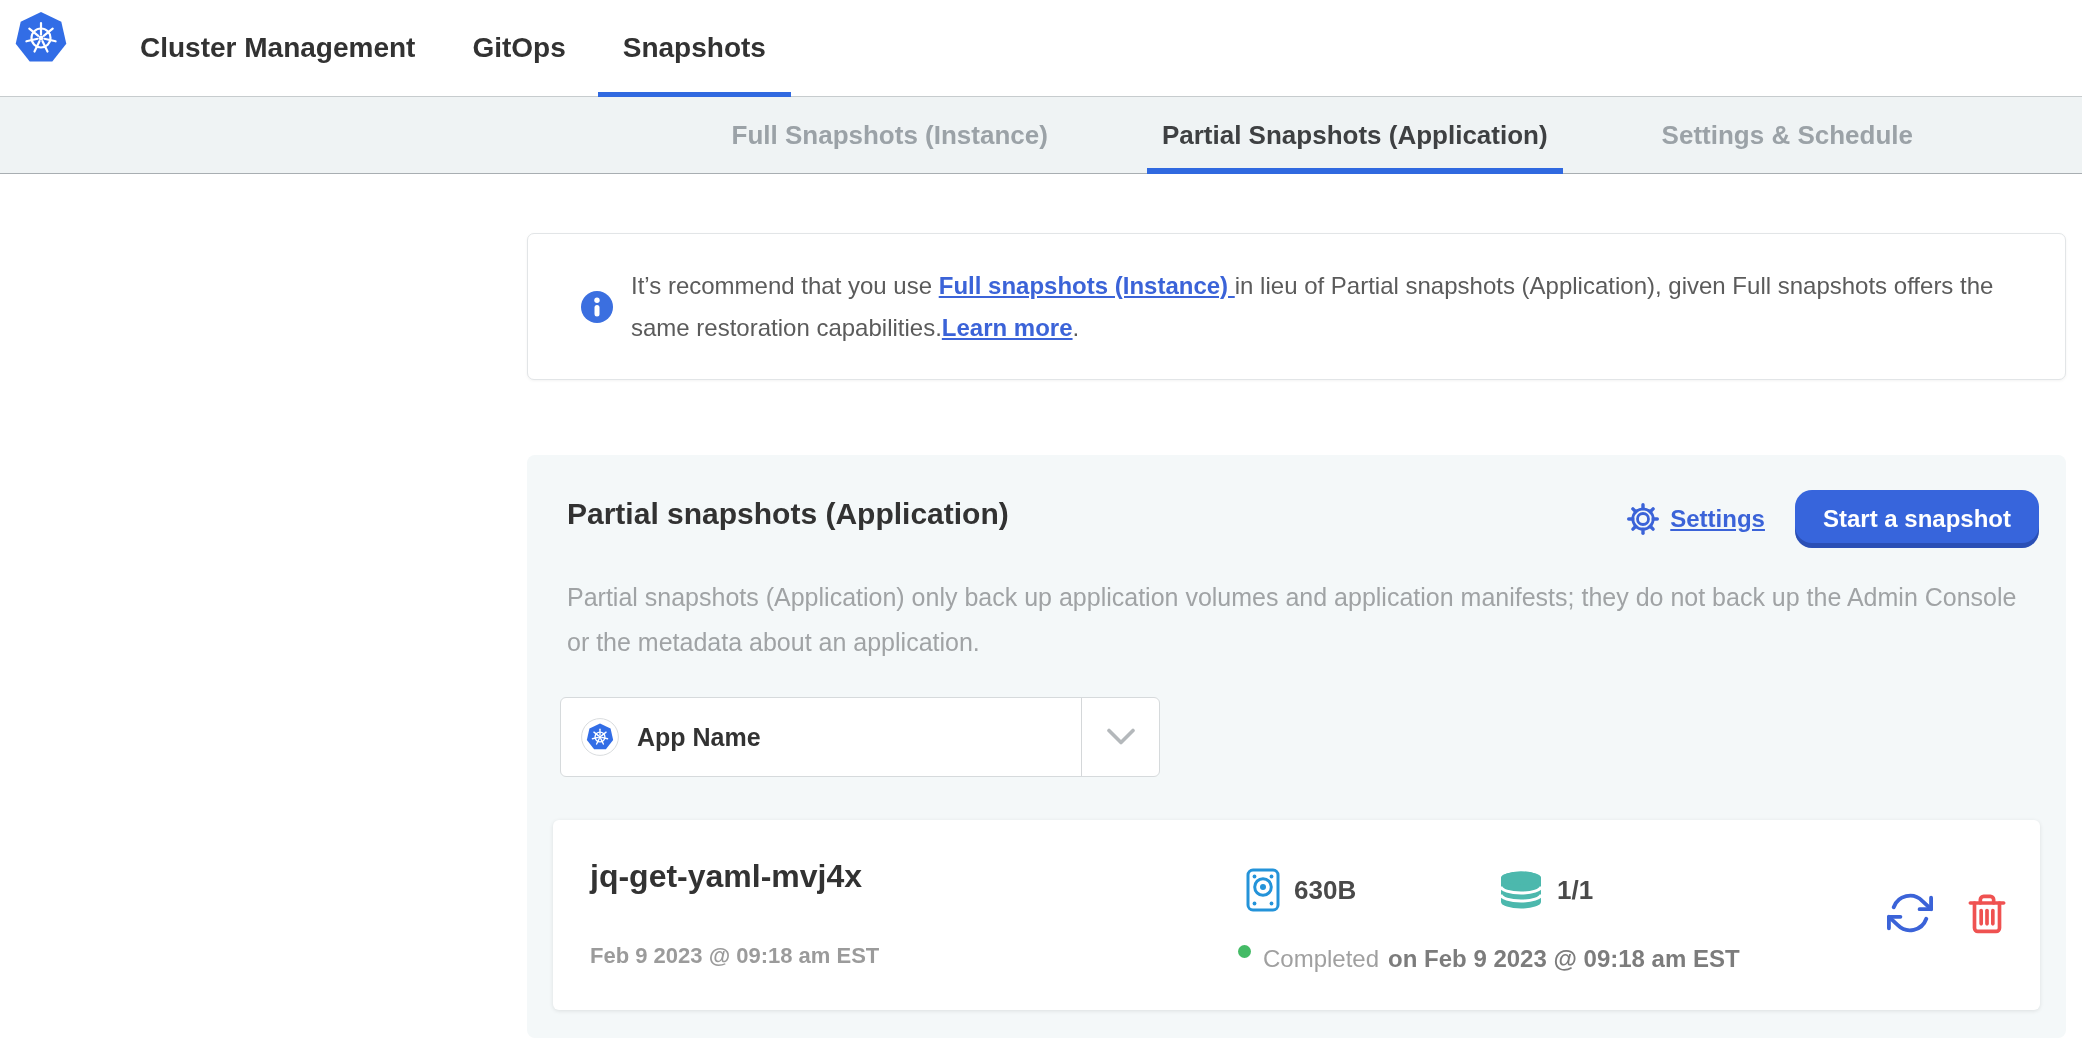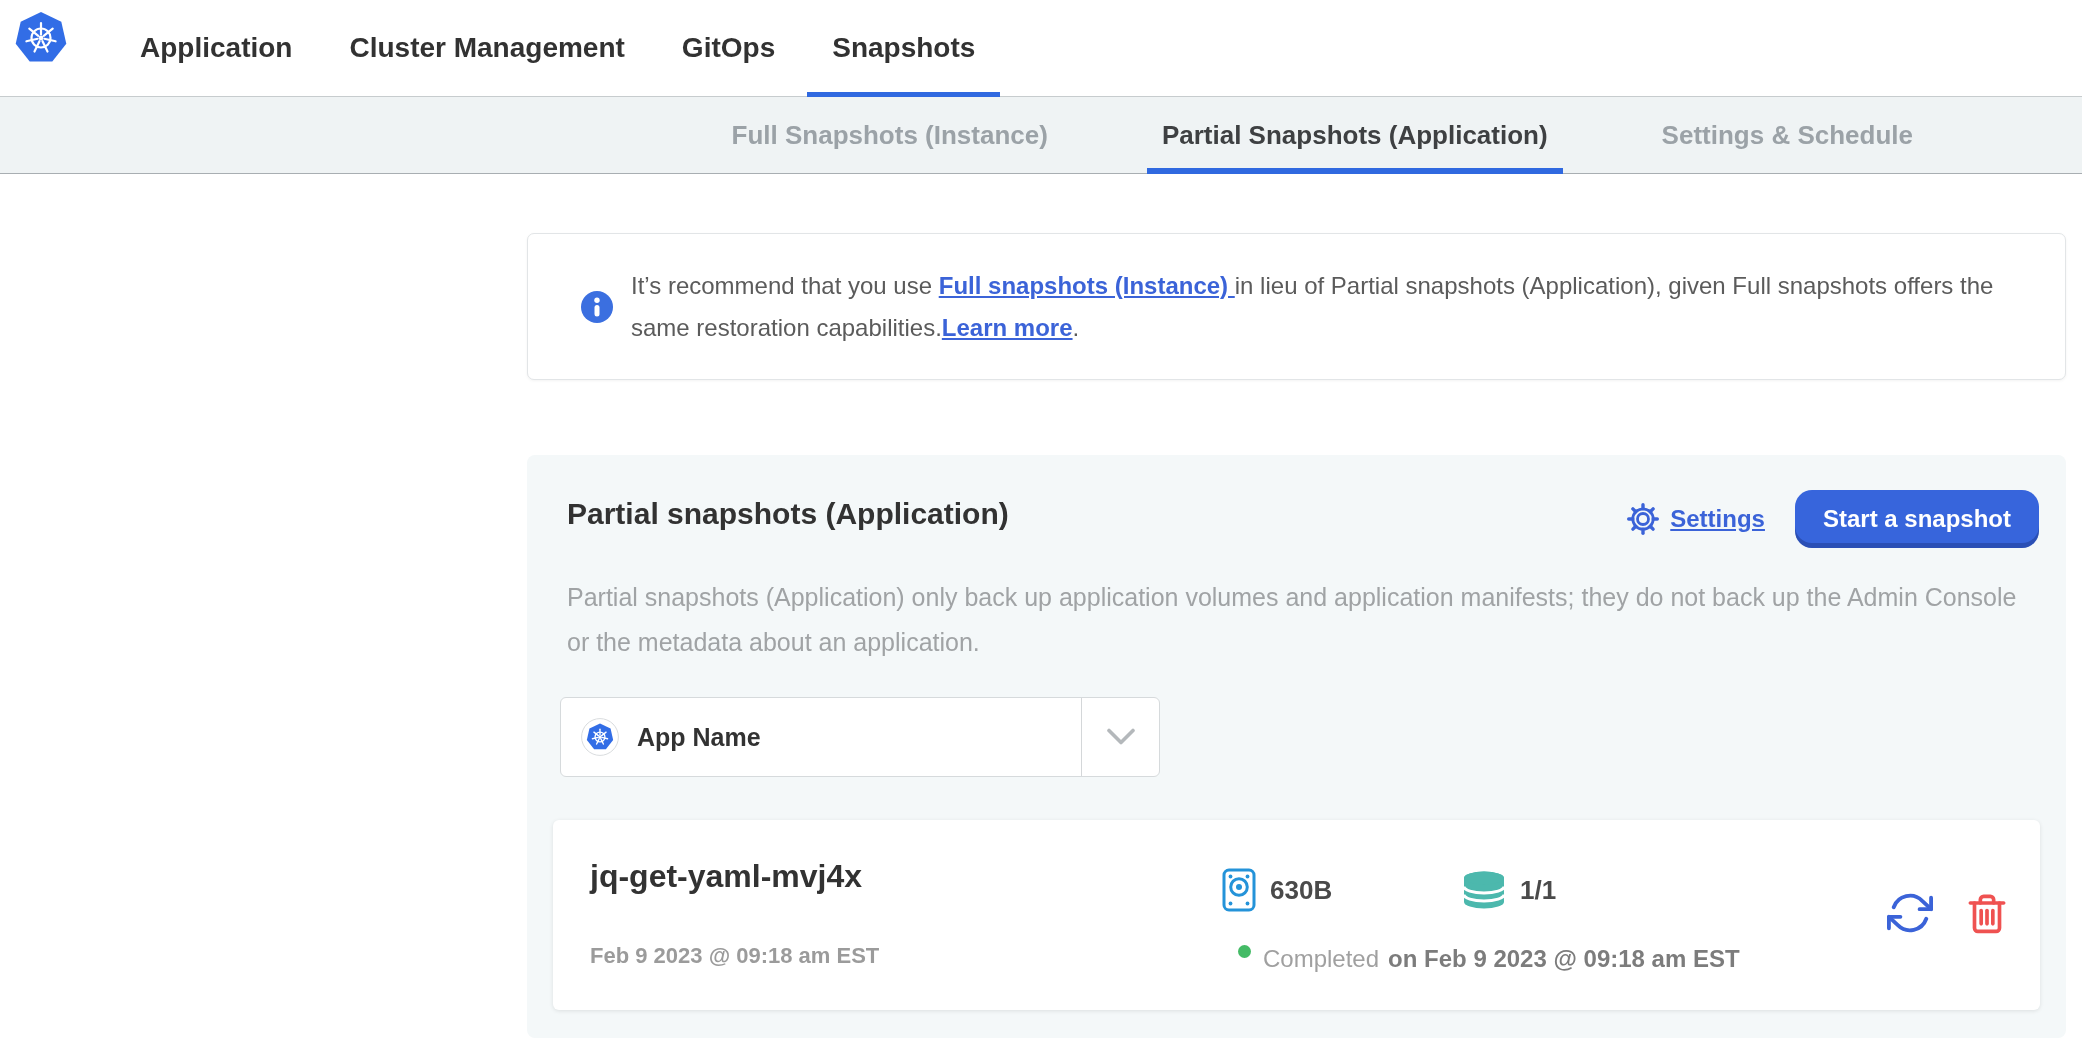--- a/index.html
+++ b/index.html
@@ -50,22 +50,22 @@
   .app-select .label { margin-left:18px; font-size:25px; font-weight:700; color:#323232; }
   .app-select .right { position:absolute; right:0; top:0; width:78px; height:100%;
     border-left:1px solid #d4d7d9; display:flex; align-items:center; justify-content:center; }
 
   
   .snap-row { position:absolute; left:26px; top:365px; width:1487px; height:190px; background:#fff;
     border-radius:6px; box-shadow:0 1px 4px rgba(0,0,0,.10); }
   .snap-name { position:absolute; left:37px; top:38px; font-size:32px; font-weight:700; color:#323232; }
   .snap-date { position:absolute; left:37px; top:123px; font-size:22px; font-weight:700; color:#9b9b9b; }
   .stat { position:absolute; top:48px; height:44px; display:flex; align-items:center; gap:14px; }
-  .stat-size { left:669px; }
-  .stat-vol  { left:909px; }
+  .stat-size { left:693px; }
+  .stat-vol  { left:946px; }
   .stat b { font-size:26px; font-weight:700; color:#4a4a4a; }
   .snap-status { position:absolute; left:685px; top:125px; display:flex; align-items:flex-start; font-size:24px; }
   .dot { width:13px; height:13px; border-radius:50%; background:#44bb66; margin-right:12px; }
   .status-word { color:#a0a0a0; }
   .status-on { color:#7c7c7c; font-weight:700; margin-left:9px; }
   .snap-actions { position:absolute; right:33px; top:70px; display:flex; align-items:center; gap:34px; }
   .icon-btn { background:none; border:none; padding:0; cursor:pointer; line-height:0; }
 </style>
 </head>
 <body>
@@ -79,23 +79,20 @@
       <line x1="29.7" y1="24.8" x2="38.7" y2="17.6"></line>
       <line x1="30.4" y1="27.8" x2="41.6" y2="30.3"></line>
       <line x1="28.5" y1="30.2" x2="33.5" y2="40.5"></line>
       <line x1="25.5" y1="30.2" x2="20.5" y2="40.5"></line>
       <line x1="23.6" y1="27.8" x2="12.4" y2="30.3"></line>
       <line x1="24.3" y1="24.8" x2="15.3" y2="17.6"></line>
     </g>
     <circle cx="27" cy="27" r="2.4" fill="#fff"></circle>
   </svg>
   <nav class="nav-items">
-    <div class="nav-item">
-        <span>Application</span>
-      </div>
     <div class="nav-item">
         <span>Cluster Management</span>
       </div>
     <div class="nav-item">
         <span>GitOps</span>
       </div>
     <div class="nav-item">
       <span>Snapshots</span>
       <span class="bar"></span>
     </div>

